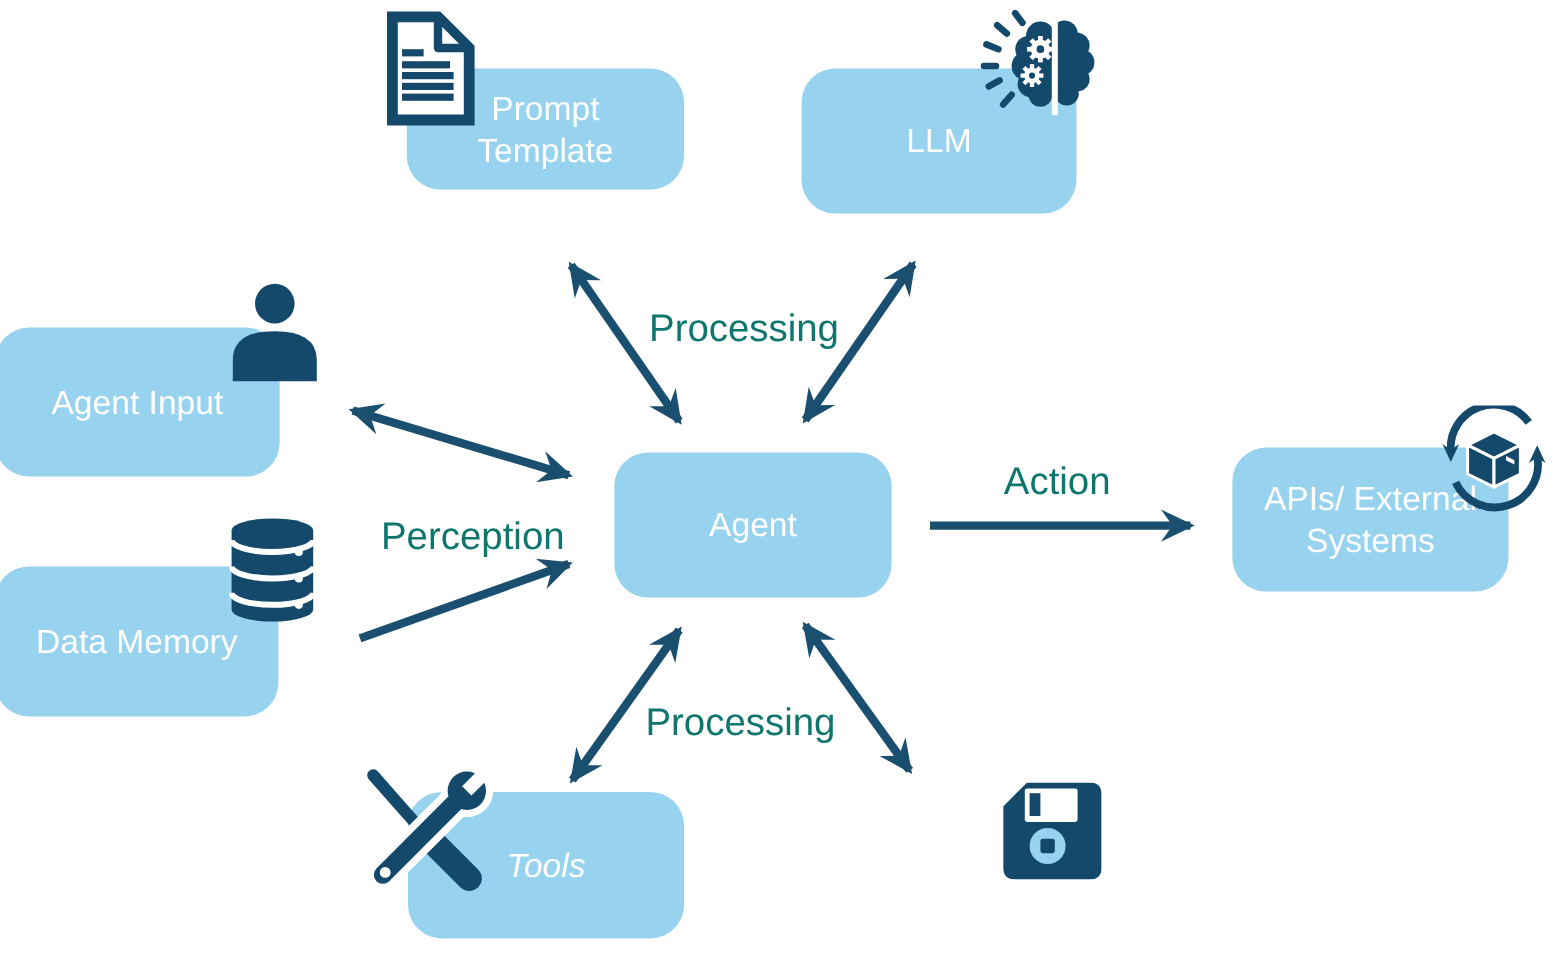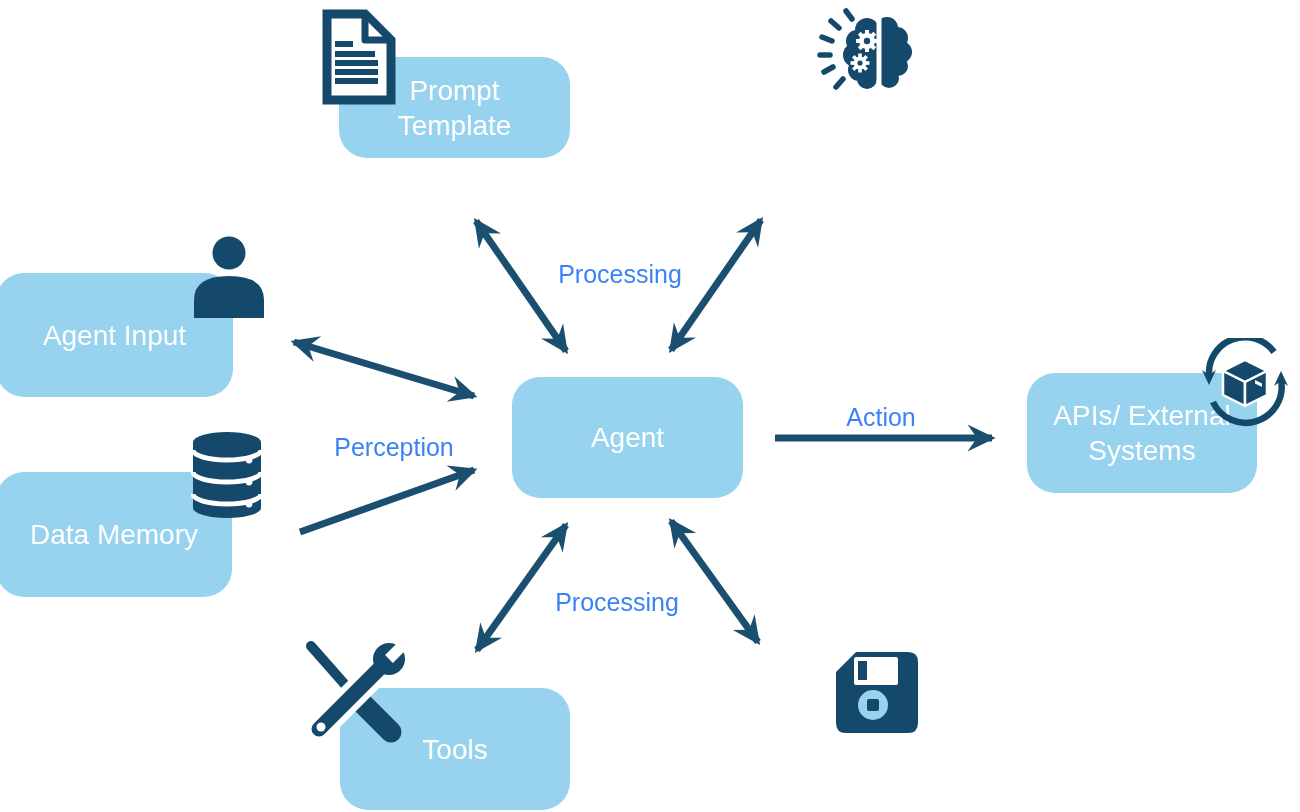--- a/index.html
+++ b/index.html
@@ -15,30 +15,30 @@
   }
   .node span{display:inline-block;}
   .n-prompt  {left:339px; top:57px;  width:231px; height:101px;}
   .n-prompt span{max-width:160px;}
   .n-llm     {left:668px; top:57px;  width:229px; height:121px;}
   .n-user    {left:-4px;  top:273px; width:237px; height:124px;}
   .n-data    {left:-4px;  top:472px; width:236px; height:125px;}
   .n-agent   {left:512px; top:377px; width:231px; height:121px;}
   .n-apis    {left:1027px;top:373px; width:230px; height:120px;}
   .n-apis span{max-width:216px;}
-  .n-tools   {left:340px; top:688px; width:230px; height:122px;}
+  .n-tools   {left:340px; top:660px; width:230px; height:122px;font-style:italic;}
   .n-memory  {left:667px; top:689px; width:231px; height:121px;}
   
   .edge-label{
-    position:absolute;color:#3b82f6;font-size:25px;white-space:nowrap;
+    position:absolute;color:#0f766e;font-size:32px;white-space:nowrap;
     transform:translate(-50%,-50%);
   }
   .l-proc-top{left:620px;top:274px;}
   .l-percept {left:394px;top:431px;margin-top:16px;}
-  .l-action  {left:881px;top:417px;}
+  .l-action  {left:881px;top:401px;}
   .l-proc-bot{left:617px;top:602px;}
   
   .icon{position:absolute;}
   .arrows{position:absolute;left:0;top:0;width:1300px;height:812px;}
 </style>
 </head>
 <body>
 
 <div class="canvas">
 
@@ -58,20 +58,23 @@
       <line x1="300" y1="532" x2="474" y2="470" marker-end="url(#ah-end)"></line>
       <line x1="775" y1="438" x2="992" y2="438" marker-end="url(#ah-end)"></line>
       <line x1="566" y1="525" x2="477" y2="650" marker-start="url(#ah-start)" marker-end="url(#ah-end)"></line>
       <line x1="671" y1="521" x2="758" y2="642" marker-start="url(#ah-start)" marker-end="url(#ah-end)"></line>
     </g>
   </svg>
 
   <div class="node n-prompt">
     <span>Prompt Template</span>
   </div>
+  <div class="node n-llm">
+    <span>LLM</span>
+  </div>
   <div class="node n-user">
     <span>Agent Input</span>
   </div>
   <div class="node n-data">
     <span>Data Memory</span>
   </div>
   <div class="node n-agent">
     <span>Agent</span>
   </div>
   <div class="node n-apis">

